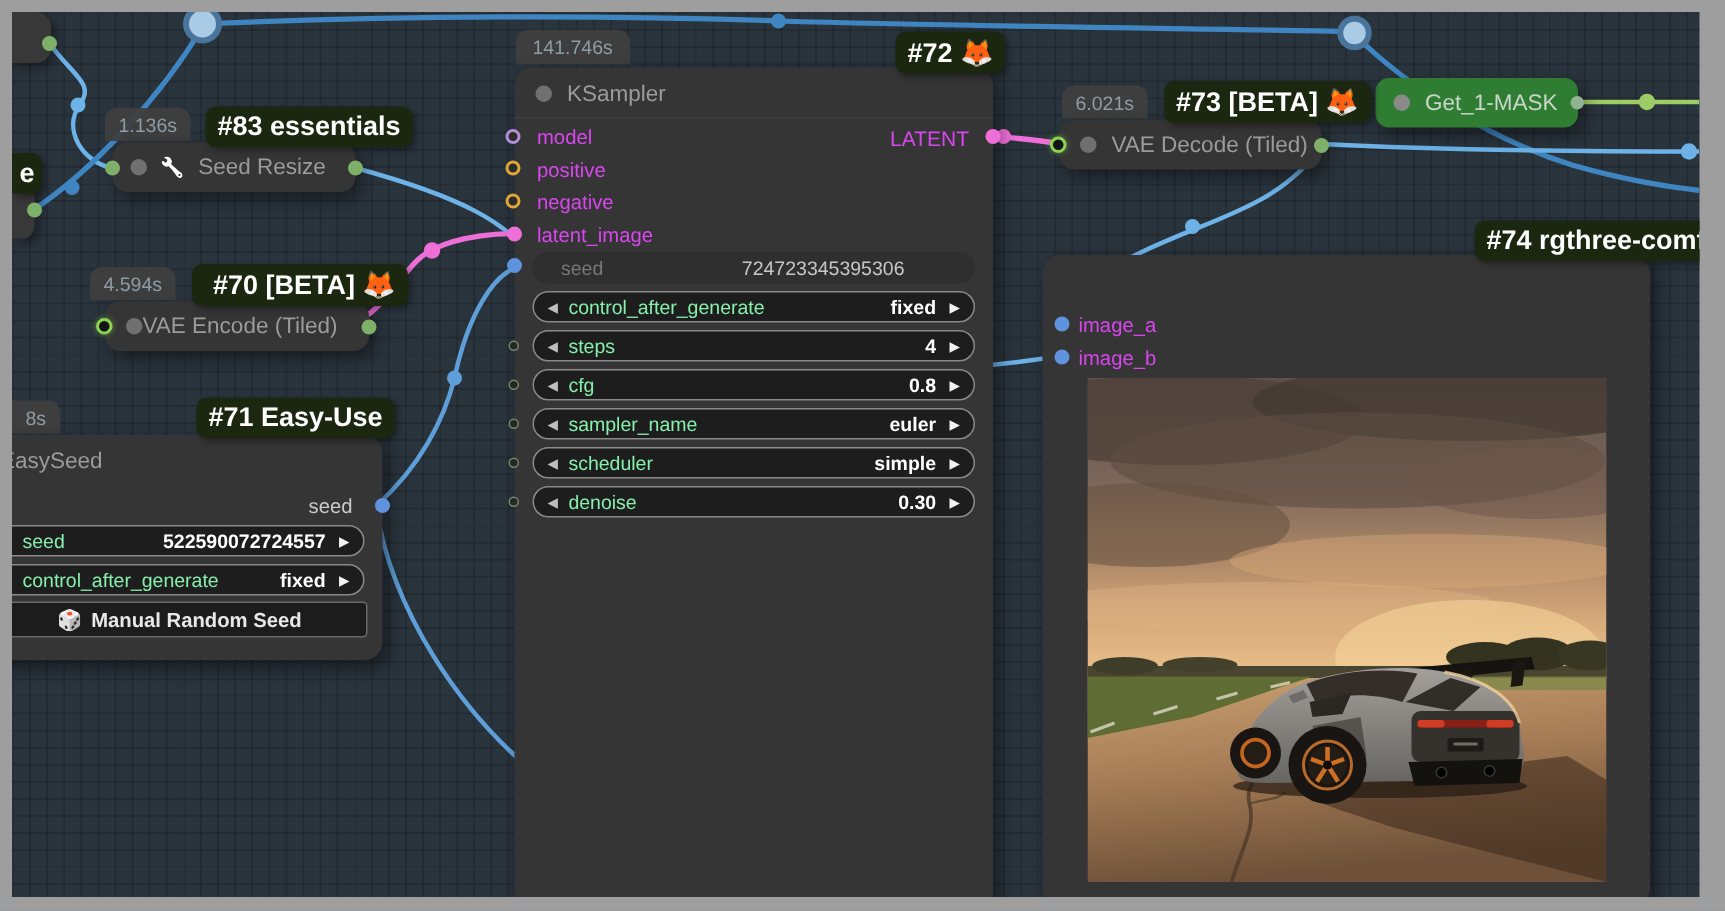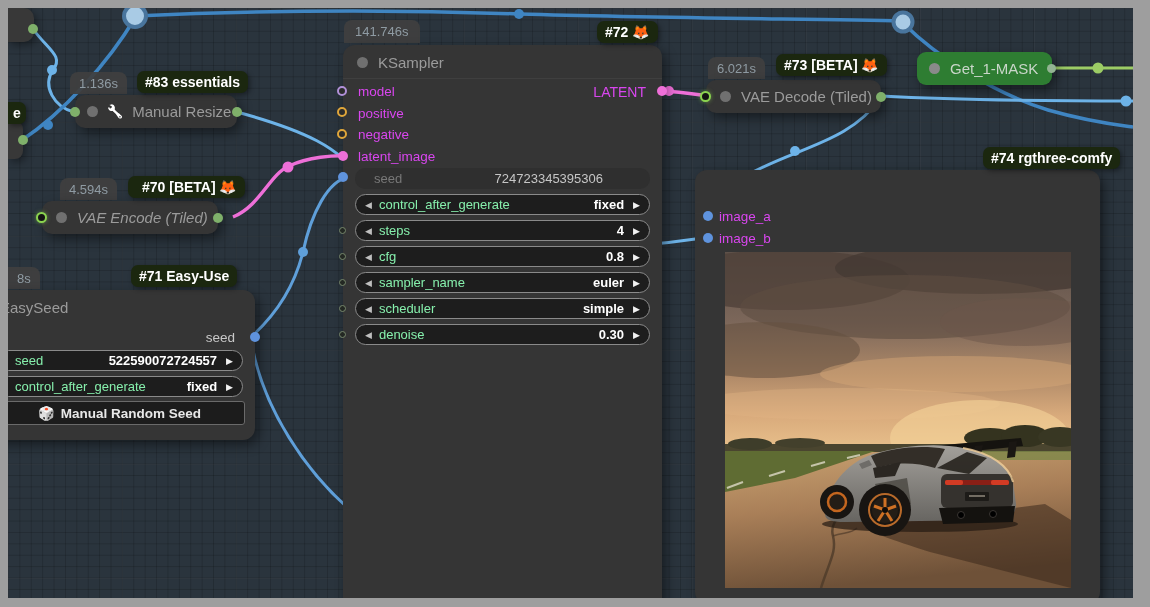--- a/index.html
+++ b/index.html
@@ -14,21 +14,21 @@
       linear-gradient(to bottom, rgba(0,0,0,.16) 1px, transparent 1px) 0 0/11.4px 11.4px,
       #2a343d;
   }
   .links { position:absolute; left:0; top:0; z-index:1; }
   .node { position:absolute; background:#353535; border-radius:12px; box-shadow:4px 5px 12px rgba(0,0,0,.45); z-index:2; }
   .collapsed { height:33px; border-radius:10px; display:flex; align-items:center; }
   .ntitle { color:#9b9b9b; font-size:15px; white-space:nowrap; }
   .cdot { width:11px; height:11px; border-radius:50%; background:#707070; flex:none; }
   .timebadge { position:absolute; background:rgba(64,64,64,.93); color:#8f9ba3; font-size:13px; padding:4px 9px 3px;
                border-radius:8px 8px 0 0; z-index:2; white-space:nowrap; }
-  .idbadge { position:absolute; background:#1b270f; color:#ffffff; font-weight:bold; font-size:14px;
+  .idbadge { position:absolute; background:#1b270f; color:#ffffff; font-weight:bold; font-size:18px;
              padding:3px 8px; border-radius:7px; box-shadow:2px 2px 5px rgba(0,0,0,.4); z-index:3; white-space:nowrap; }
   .socket { position:absolute; width:10px; height:10px; border-radius:50%; z-index:4; }
   .s-green { background:#7fb06a; } .s-blue { background:#5f93dd; } .s-pink { background:#ee6fd8; }
   .s-gray-out { background:#93b493; width:9px; height:9px; }
   .s-ring-purple { background:#2c2c2c; border:2px solid #b190d8; }
   .s-ring-orange { background:#2c2c2c; border:2px solid #e0a63a; }
   .s-hl { background:#141414; border:2px solid #8bd450; box-shadow:0 0 4px rgba(139,212,80,.55); }
   .wring { position:absolute; width:7px; height:7px; border-radius:50%; background:#232823; border:1.5px solid #77876c; z-index:4; }
   .row-label { position:absolute; color:#d946ef; font-size:13.5px; white-space:nowrap; }
   .widget { position:absolute; left:12px; right:12px; height:21px; background:#1d1d1d; border:1px solid #8a8a8a;
@@ -102,27 +102,27 @@
   <div class="edge-node" style="left:0;top:113px;width:15px;height:38px;border-radius:0 8px 8px 0;">
     <span class="socket s-green" style="right:-5px;top:14px;"></span>
   </div>
 
   <div class="timebadge" style="left:62px;top:64px;">1.136s</div>
   <div class="idbadge" style="left:129px;top:63px;">#83 essentials</div>
   <div class="node collapsed" style="left:67px;top:87px;width:162px;padding:0 12px;gap:9px;">
     <span class="socket s-green" style="left:-5px;top:12px;"></span>
     <span class="cdot"></span>
     <span style="font-size:13px;filter:grayscale(1) brightness(2.4);">🔧</span>
-    <span class="ntitle">Manual Resize</span>
+    <span class="ntitle">Seed Resize</span>
     <span class="socket s-green" style="right:-5px;top:12px;"></span>
   </div>
 
   <div class="timebadge" style="left:52px;top:170px;">4.594s</div>
   <div class="idbadge" style="left:120px;top:168px;padding-left:14px;">#70 [BETA] 🦊</div>
-  <div class="node collapsed" style="left:34px;top:193px;width:176px;padding:0 14px;gap:10px;font-style:italic;">
+  <div class="node collapsed" style="left:62px;top:193px;width:176px;padding:0 14px;">
     <span class="socket s-hl" style="left:-6px;top:11px;width:11px;height:11px;"></span>
     <span class="cdot"></span>
     <span class="ntitle">VAE Encode (Tiled)</span>
     <span class="socket s-green" style="right:-5px;top:12px;"></span>
   </div>
 
   <div class="timebadge" style="left:0;top:259px;border-radius:0 8px 0 0;">8s</div>
   <div class="idbadge" style="left:123px;top:257px;">#71 Easy-Use</div>
   <div class="node" style="left:-22px;top:282px;width:269px;height:150px;">
     <div class="hdr">

